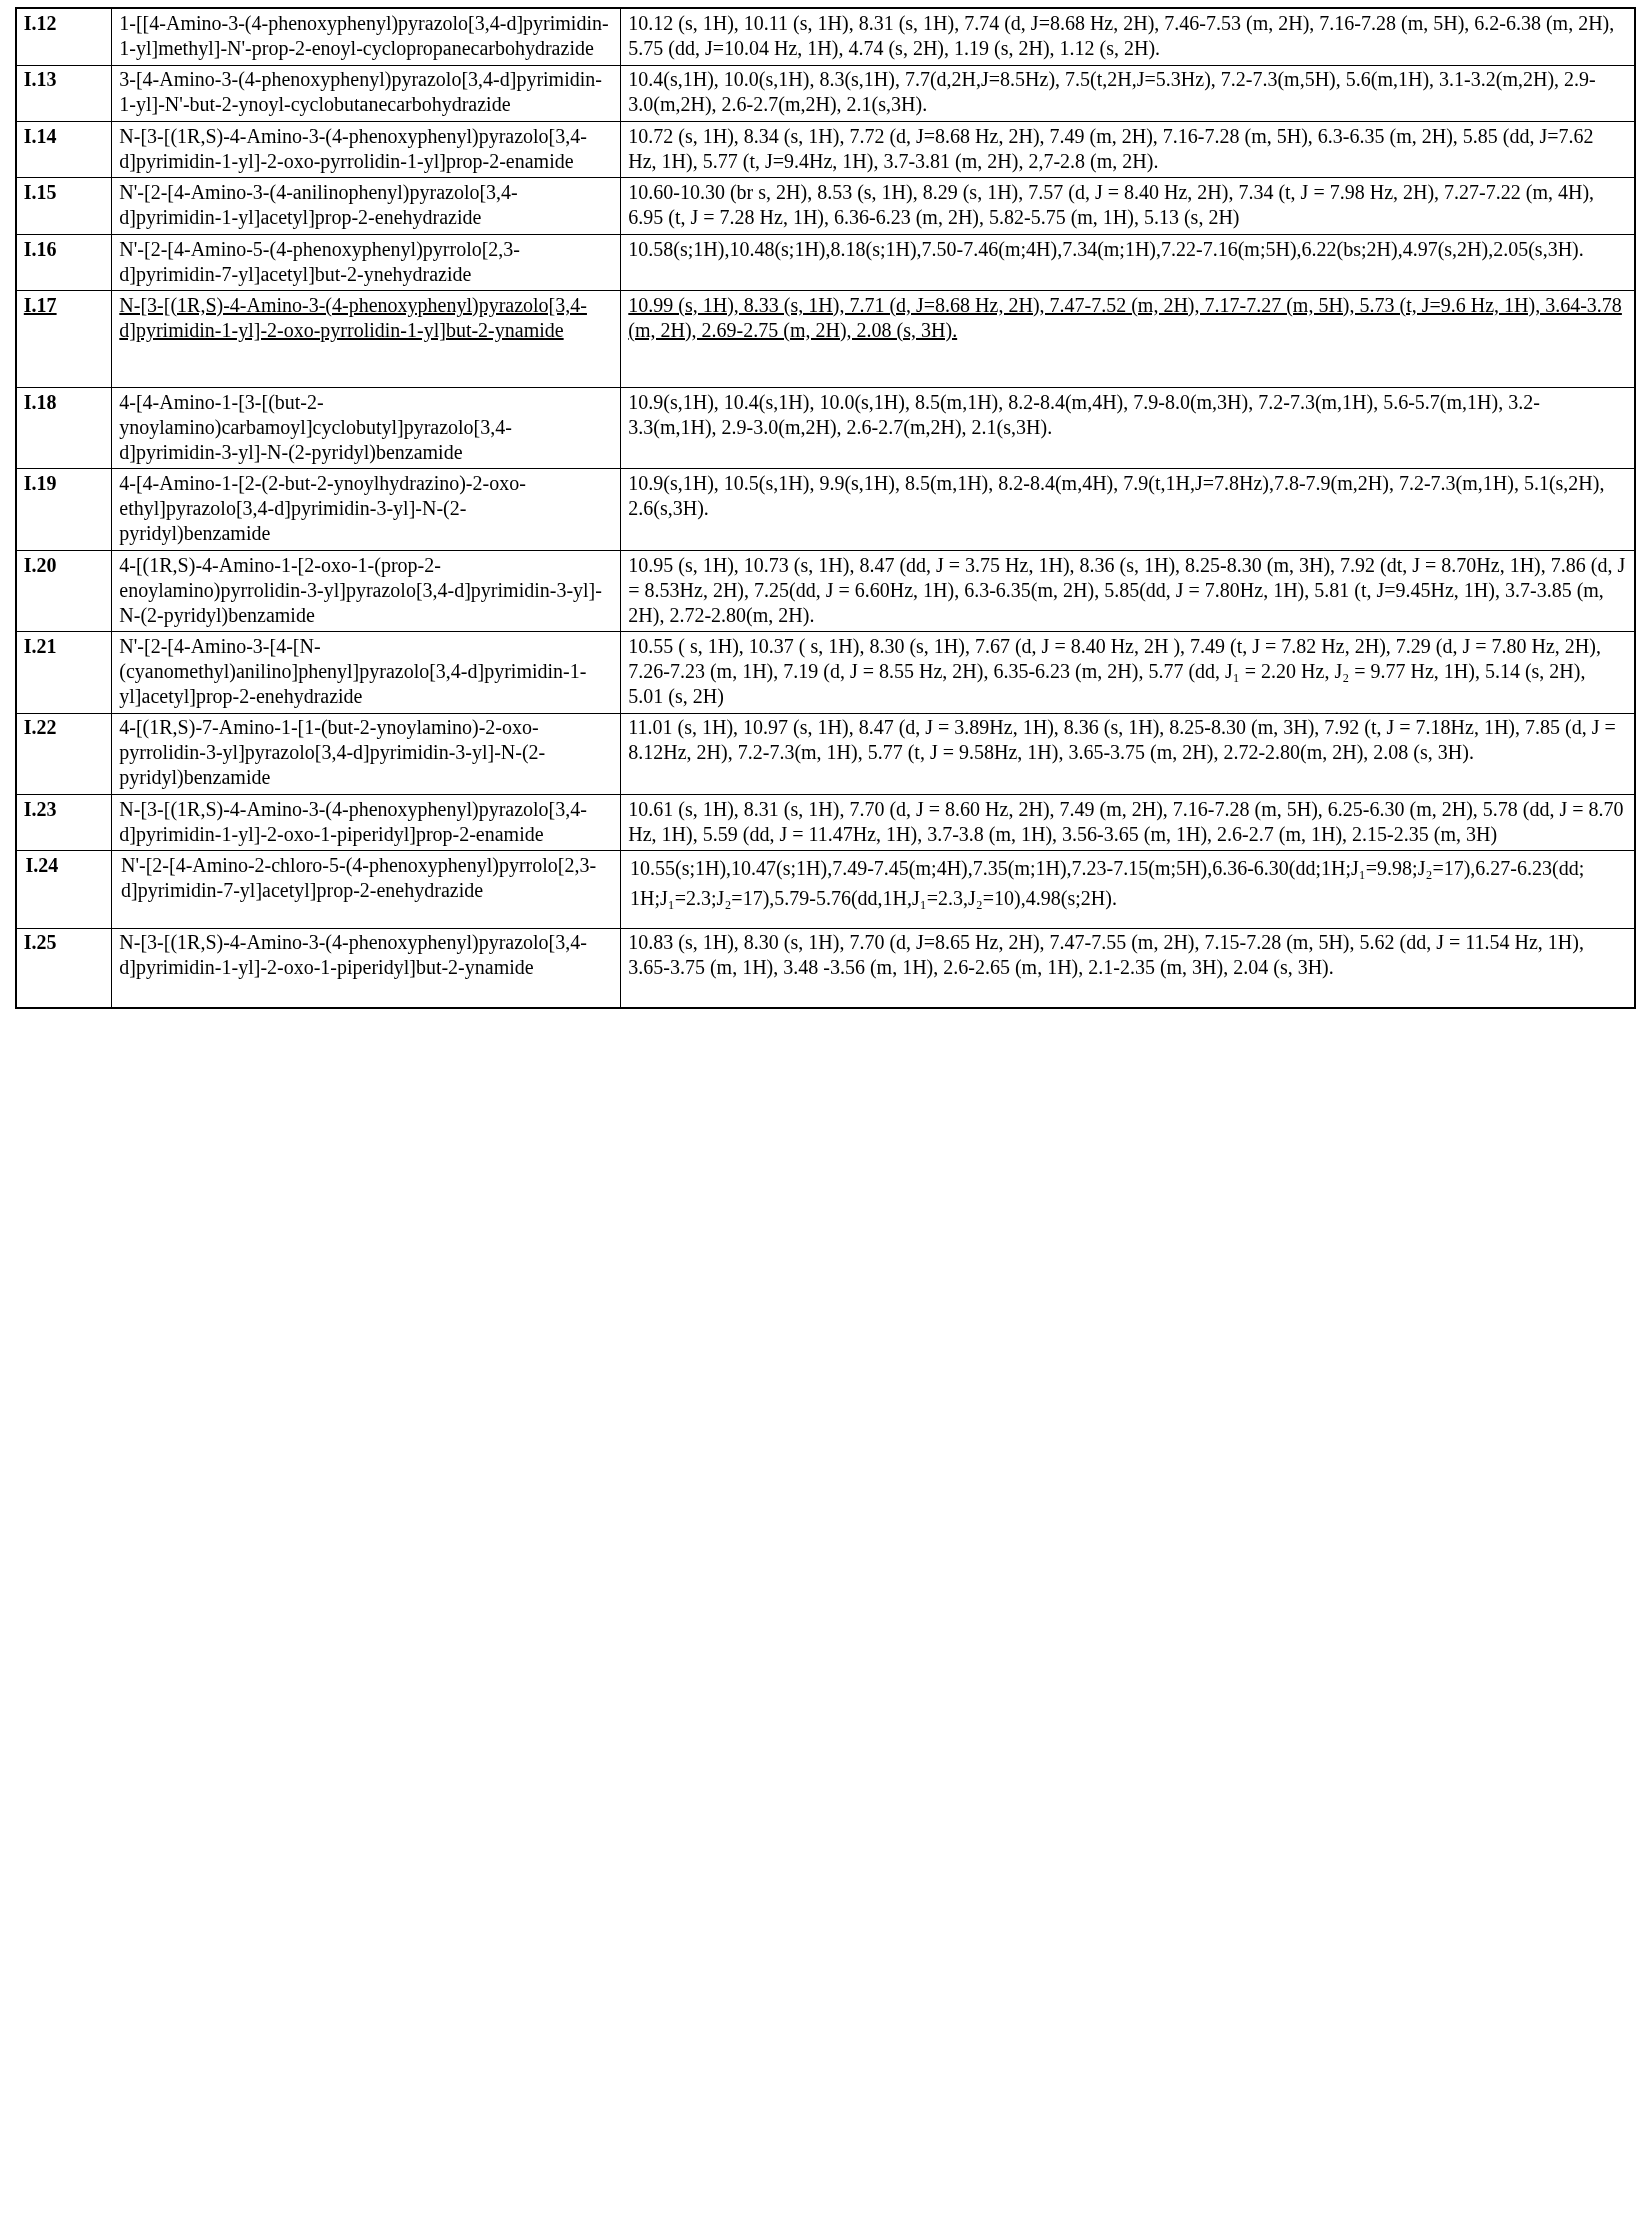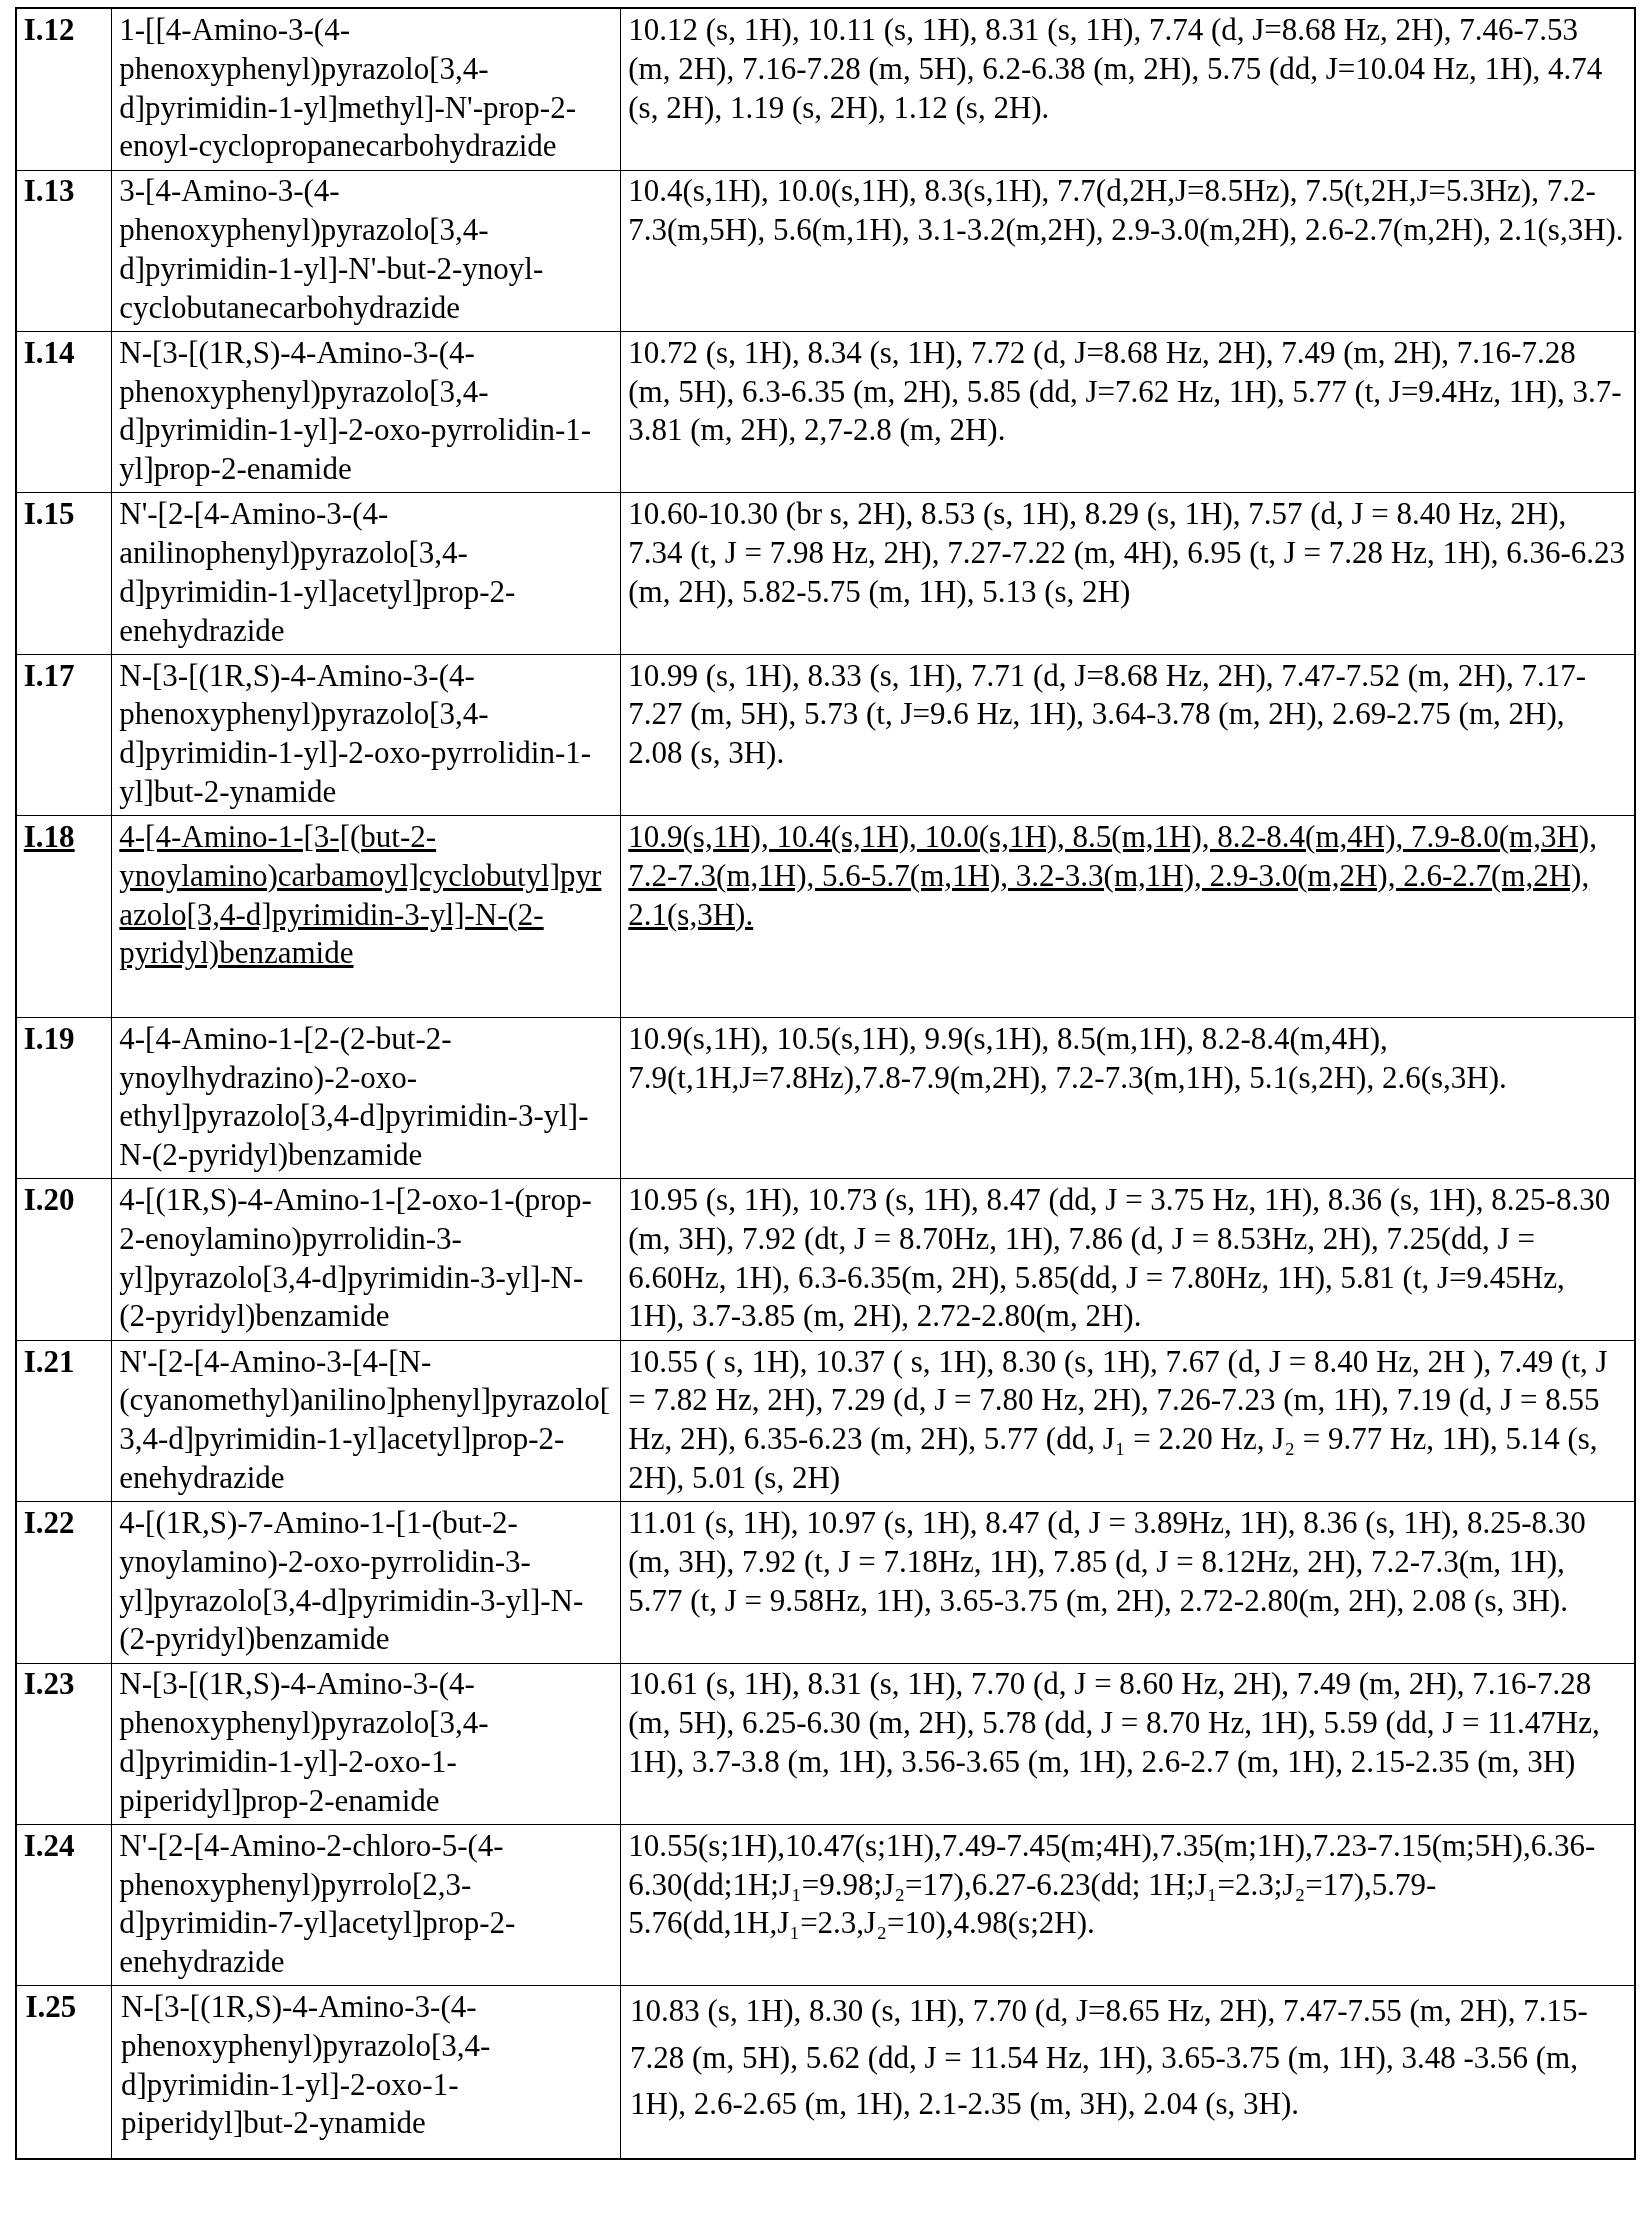--- a/index.html
+++ b/index.html
@@ -18,21 +18,21 @@
   }
   table.compound-table {
     width: 100%;
     border-collapse: collapse;
     border: 2.7px solid #000000;
     table-layout: fixed;
   }
   table.compound-table td {
     border: 1.8px solid #000000;
     vertical-align: top;
-    font-size: 31px;
+    font-size: 20px;
     line-height: 1.25;
     padding: 1.8px 9px 3.6px 7.3px;
     overflow-wrap: break-word;
     word-wrap: break-word;
   }
   td.col-id {
     width: 96px;
     font-weight: bold;
     padding-left: 7.3px;
   }
@@ -74,20 +74,25 @@
     <td class="col-name">N-[3-[(1R,S)-4-Amino-3-(4-phenoxyphenyl)pyrazolo[3,4-d]pyrimidin-1-yl]-2-oxo-pyrrolidin-1-yl]prop-2-enamide</td>
     <td class="col-nmr">10.72 (s, 1H),  8.34 (s, 1H), 7.72 (d, J=8.68 Hz, 2H), 7.49 (m, 2H), 7.16-7.28 (m, 5H), 6.3-6.35 (m, 2H), 5.85 (dd, J=7.62 Hz, 1H), 5.77 (t, J=9.4Hz, 1H), 3.7-3.81 (m, 2H), 2,7-2.8 (m, 2H).</td>
   </tr>
 
   <tr class="compound-row">
     <td class="col-id">I.15</td>
     <td class="col-name">N'-[2-[4-Amino-3-(4-anilinophenyl)pyrazolo[3,4-d]pyrimidin-1-yl]acetyl]prop-2-enehydrazide</td>
     <td class="col-nmr">10.60-10.30 (br s, 2H), 8.53 (s, 1H), 8.29 (s, 1H), 7.57 (d, J = 8.40 Hz, 2H), 7.34 (t, J = 7.98 Hz, 2H), 7.27-7.22 (m, 4H), 6.95 (t, J = 7.28 Hz, 1H), 6.36-6.23 (m, 2H), 5.82-5.75 (m, 1H), 5.13 (s, 2H)</td>
   </tr>
 
+  <tr class="compound-row">
+    <td class="col-id">I.16</td>
+    <td class="col-name">N'-[2-[4-Amino-5-(4-phenoxyphenyl)pyrrolo[2,3-d]pyrimidin-7-yl]acetyl]but-2-ynehydrazide</td>
+    <td class="col-nmr">10.58(s;1H),10.48(s;1H),8.18(s;1H),7.50-7.46(m;4H),7.34(m;1H),7.22-7.16(m;5H),6.22(bs;2H),4.97(s,2H),2.05(s,3H).</td>
+  </tr>
 
   <tr class="compound-row">
     <td class="col-id">I.17</td>
     <td class="col-name">N-[3-[(1R,S)-4-Amino-3-(4-phenoxyphenyl)pyrazolo[3,4-d]pyrimidin-1-yl]-2-oxo-pyrrolidin-1-yl]but-2-ynamide</td>
     <td class="col-nmr">10.99 (s, 1H), 8.33 (s, 1H), 7.71 (d, J=8.68 Hz, 2H), 7.47-7.52 (m, 2H), 7.17-7.27 (m, 5H), 5.73 (t, J=9.6 Hz, 1H), 3.64-3.78 (m, 2H), 2.69-2.75 (m, 2H), 2.08 (s, 3H).</td>
   </tr>
 
   <tr class="compound-row">
     <td class="col-id">I.18</td>
     <td class="col-name">4-[4-Amino-1-[3-[(but-2-ynoylamino)carbamoyl]cyclobutyl]pyrazolo[3,4-d]pyrimidin-3-yl]-N-(2-pyridyl)benzamide</td>

